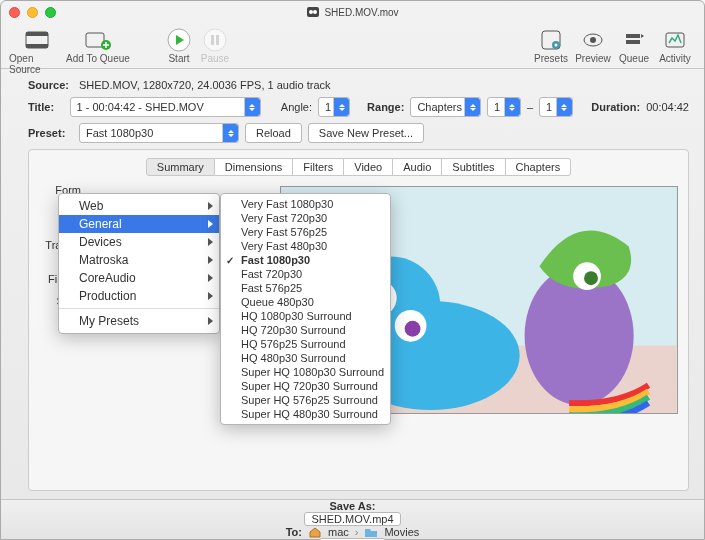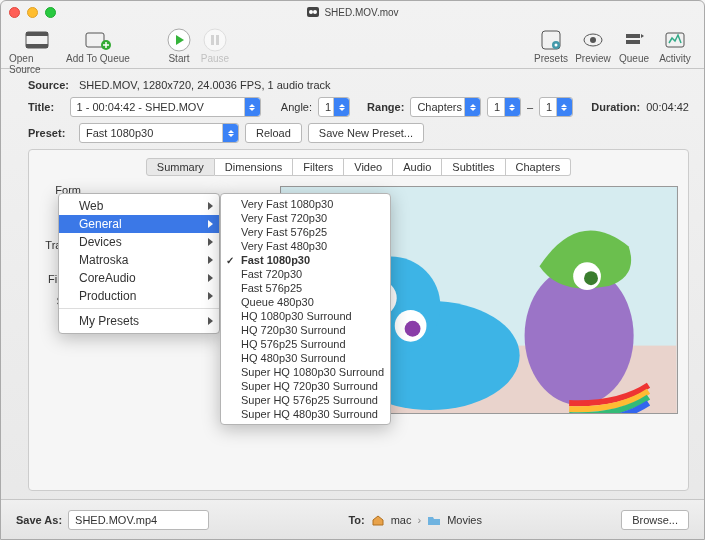--- a/index.html
+++ b/index.html
@@ -136,22 +136,23 @@
     background:linear-gradient(#cfe8ef,#eed8d2);
     border:1px solid #999;
     overflow:hidden;
   }
   .preview svg{width:100%;height:100%;display:block;}
 
   .bottombar{
     height:40px;
     border-top:1px solid #c6c6c6;
     display:flex;align-items:center;
-    padding:0 15px;gap:6px;
+    padding:0 15px;
     background:linear-gradient(#f0f0f0,#e4e4e4);
+    flex-direction:column;
   }
   .textinput{
     flex:1;background:#fff;border:1px solid #b8b8b8;border-radius:3px;
     height:20px;padding:0 6px;display:flex;align-items:center;
   }
 
   
   .menu{
     position:absolute;
     background:var(--menu-bg);

